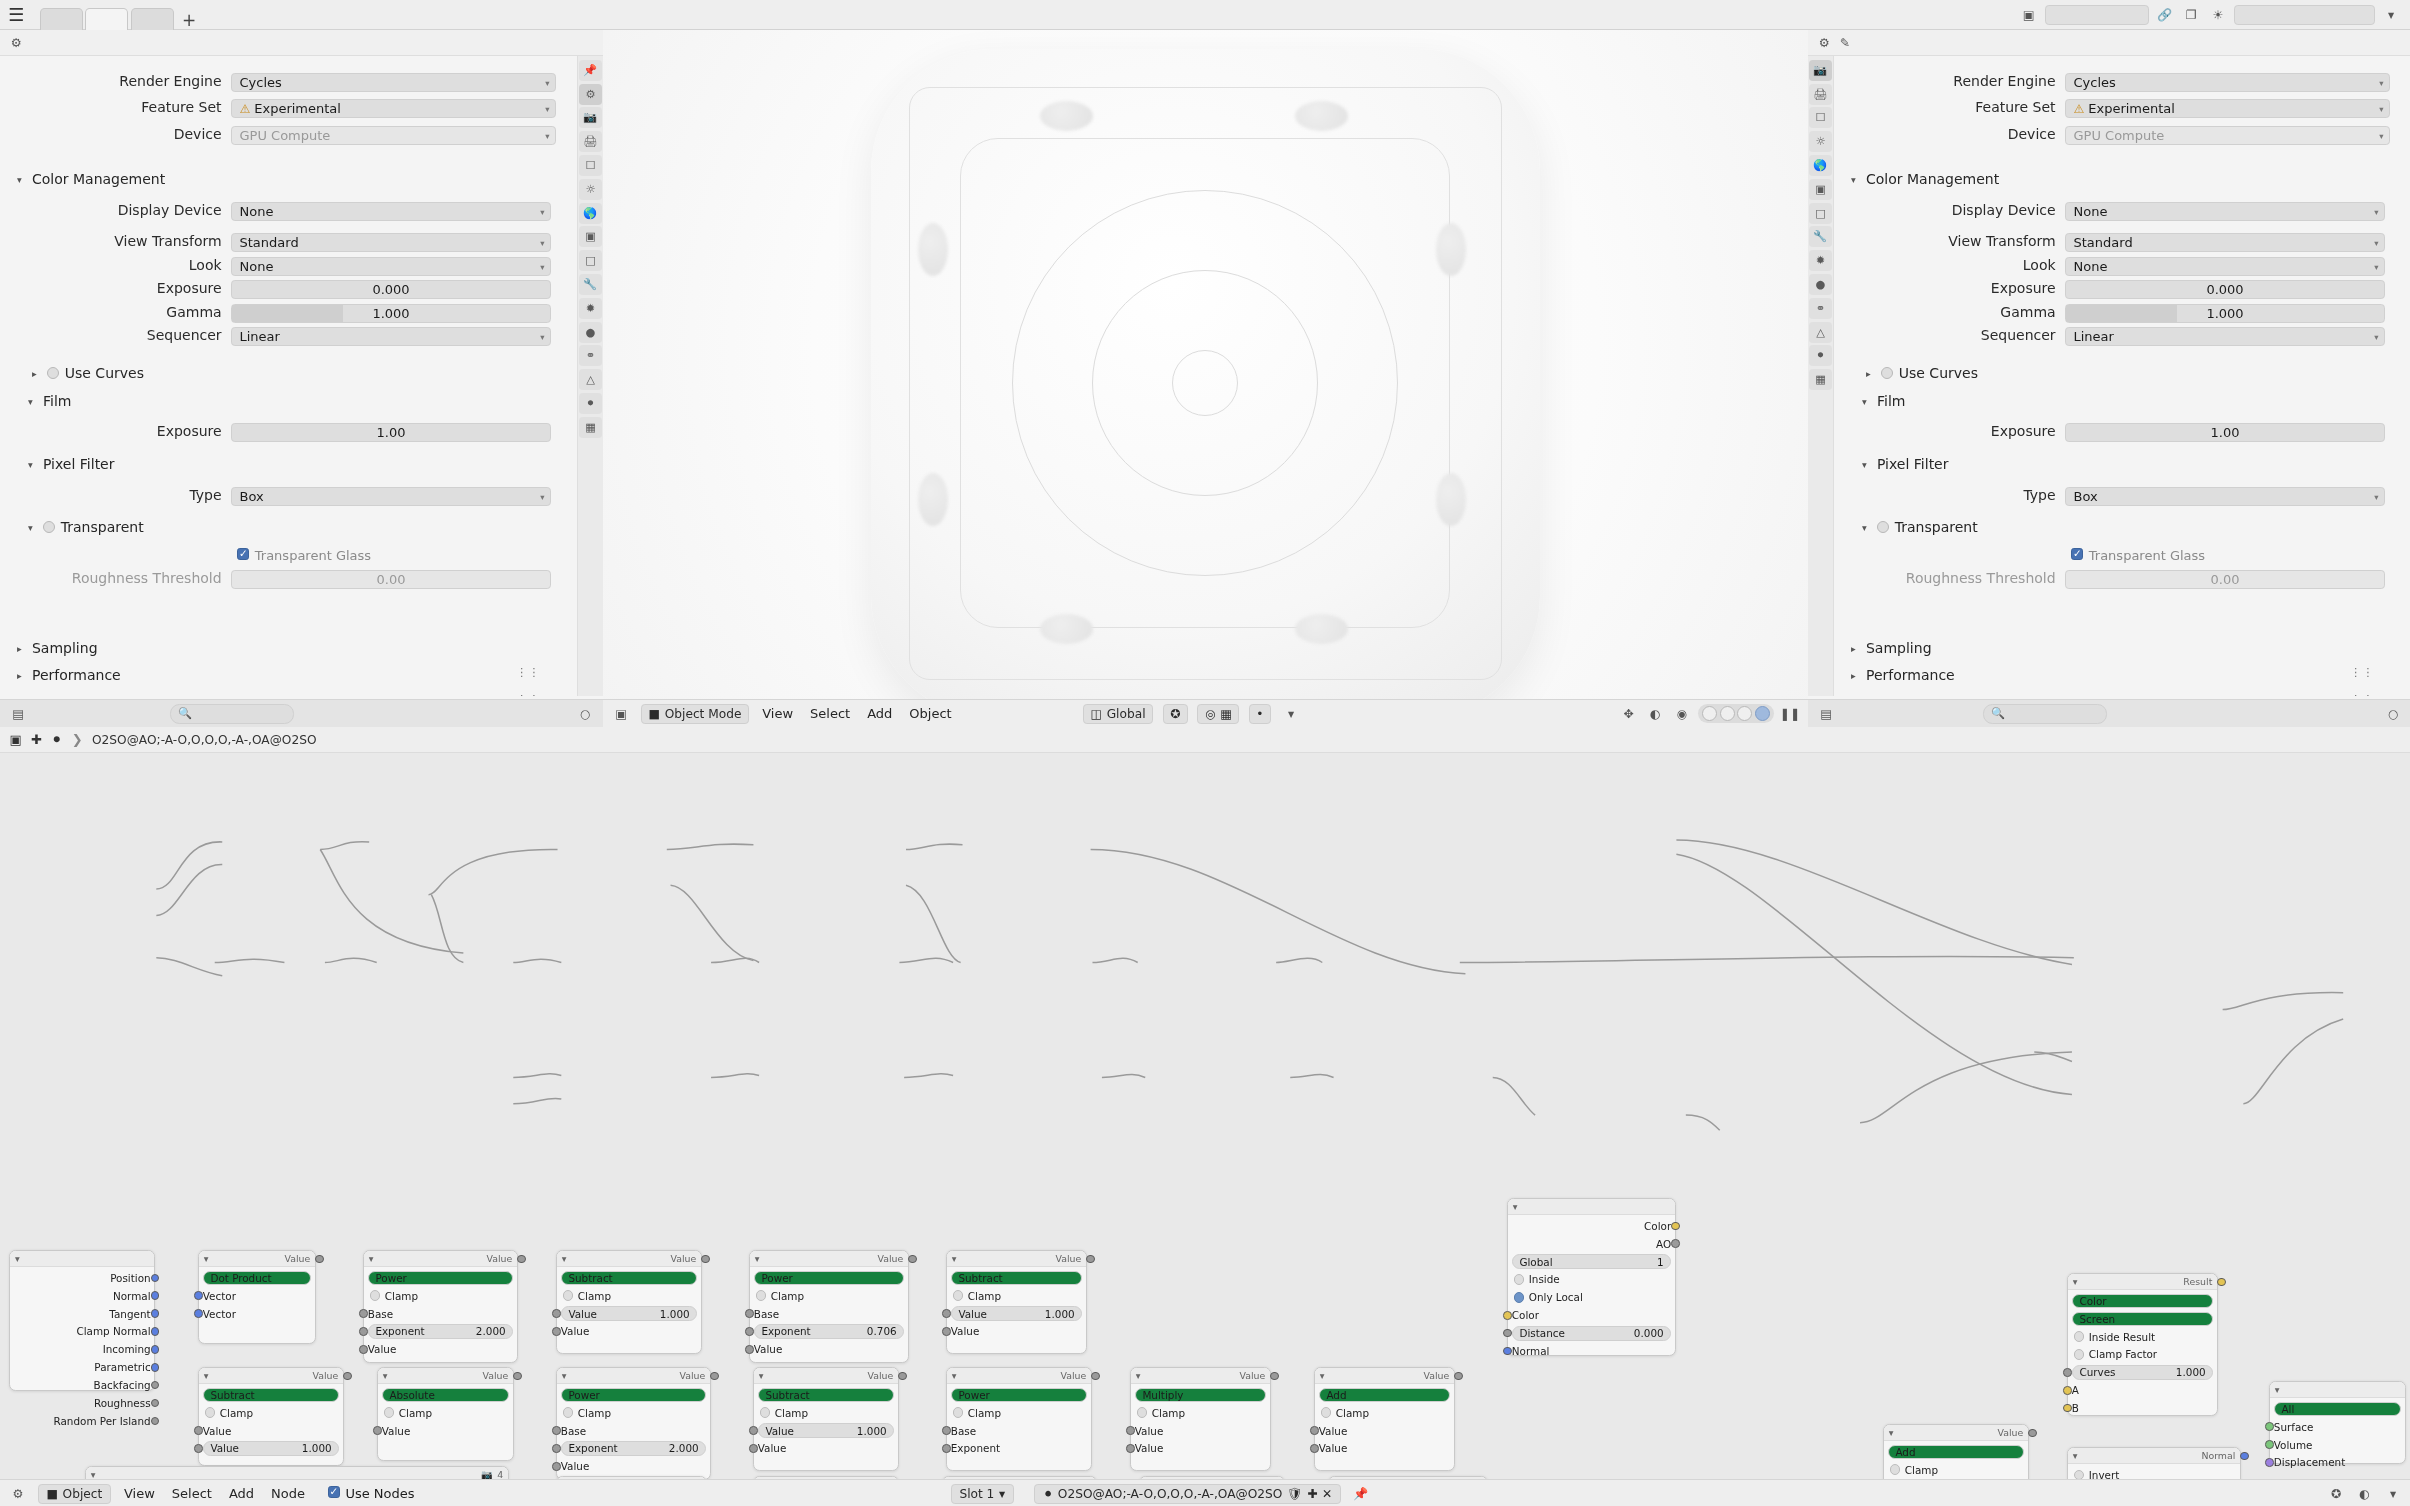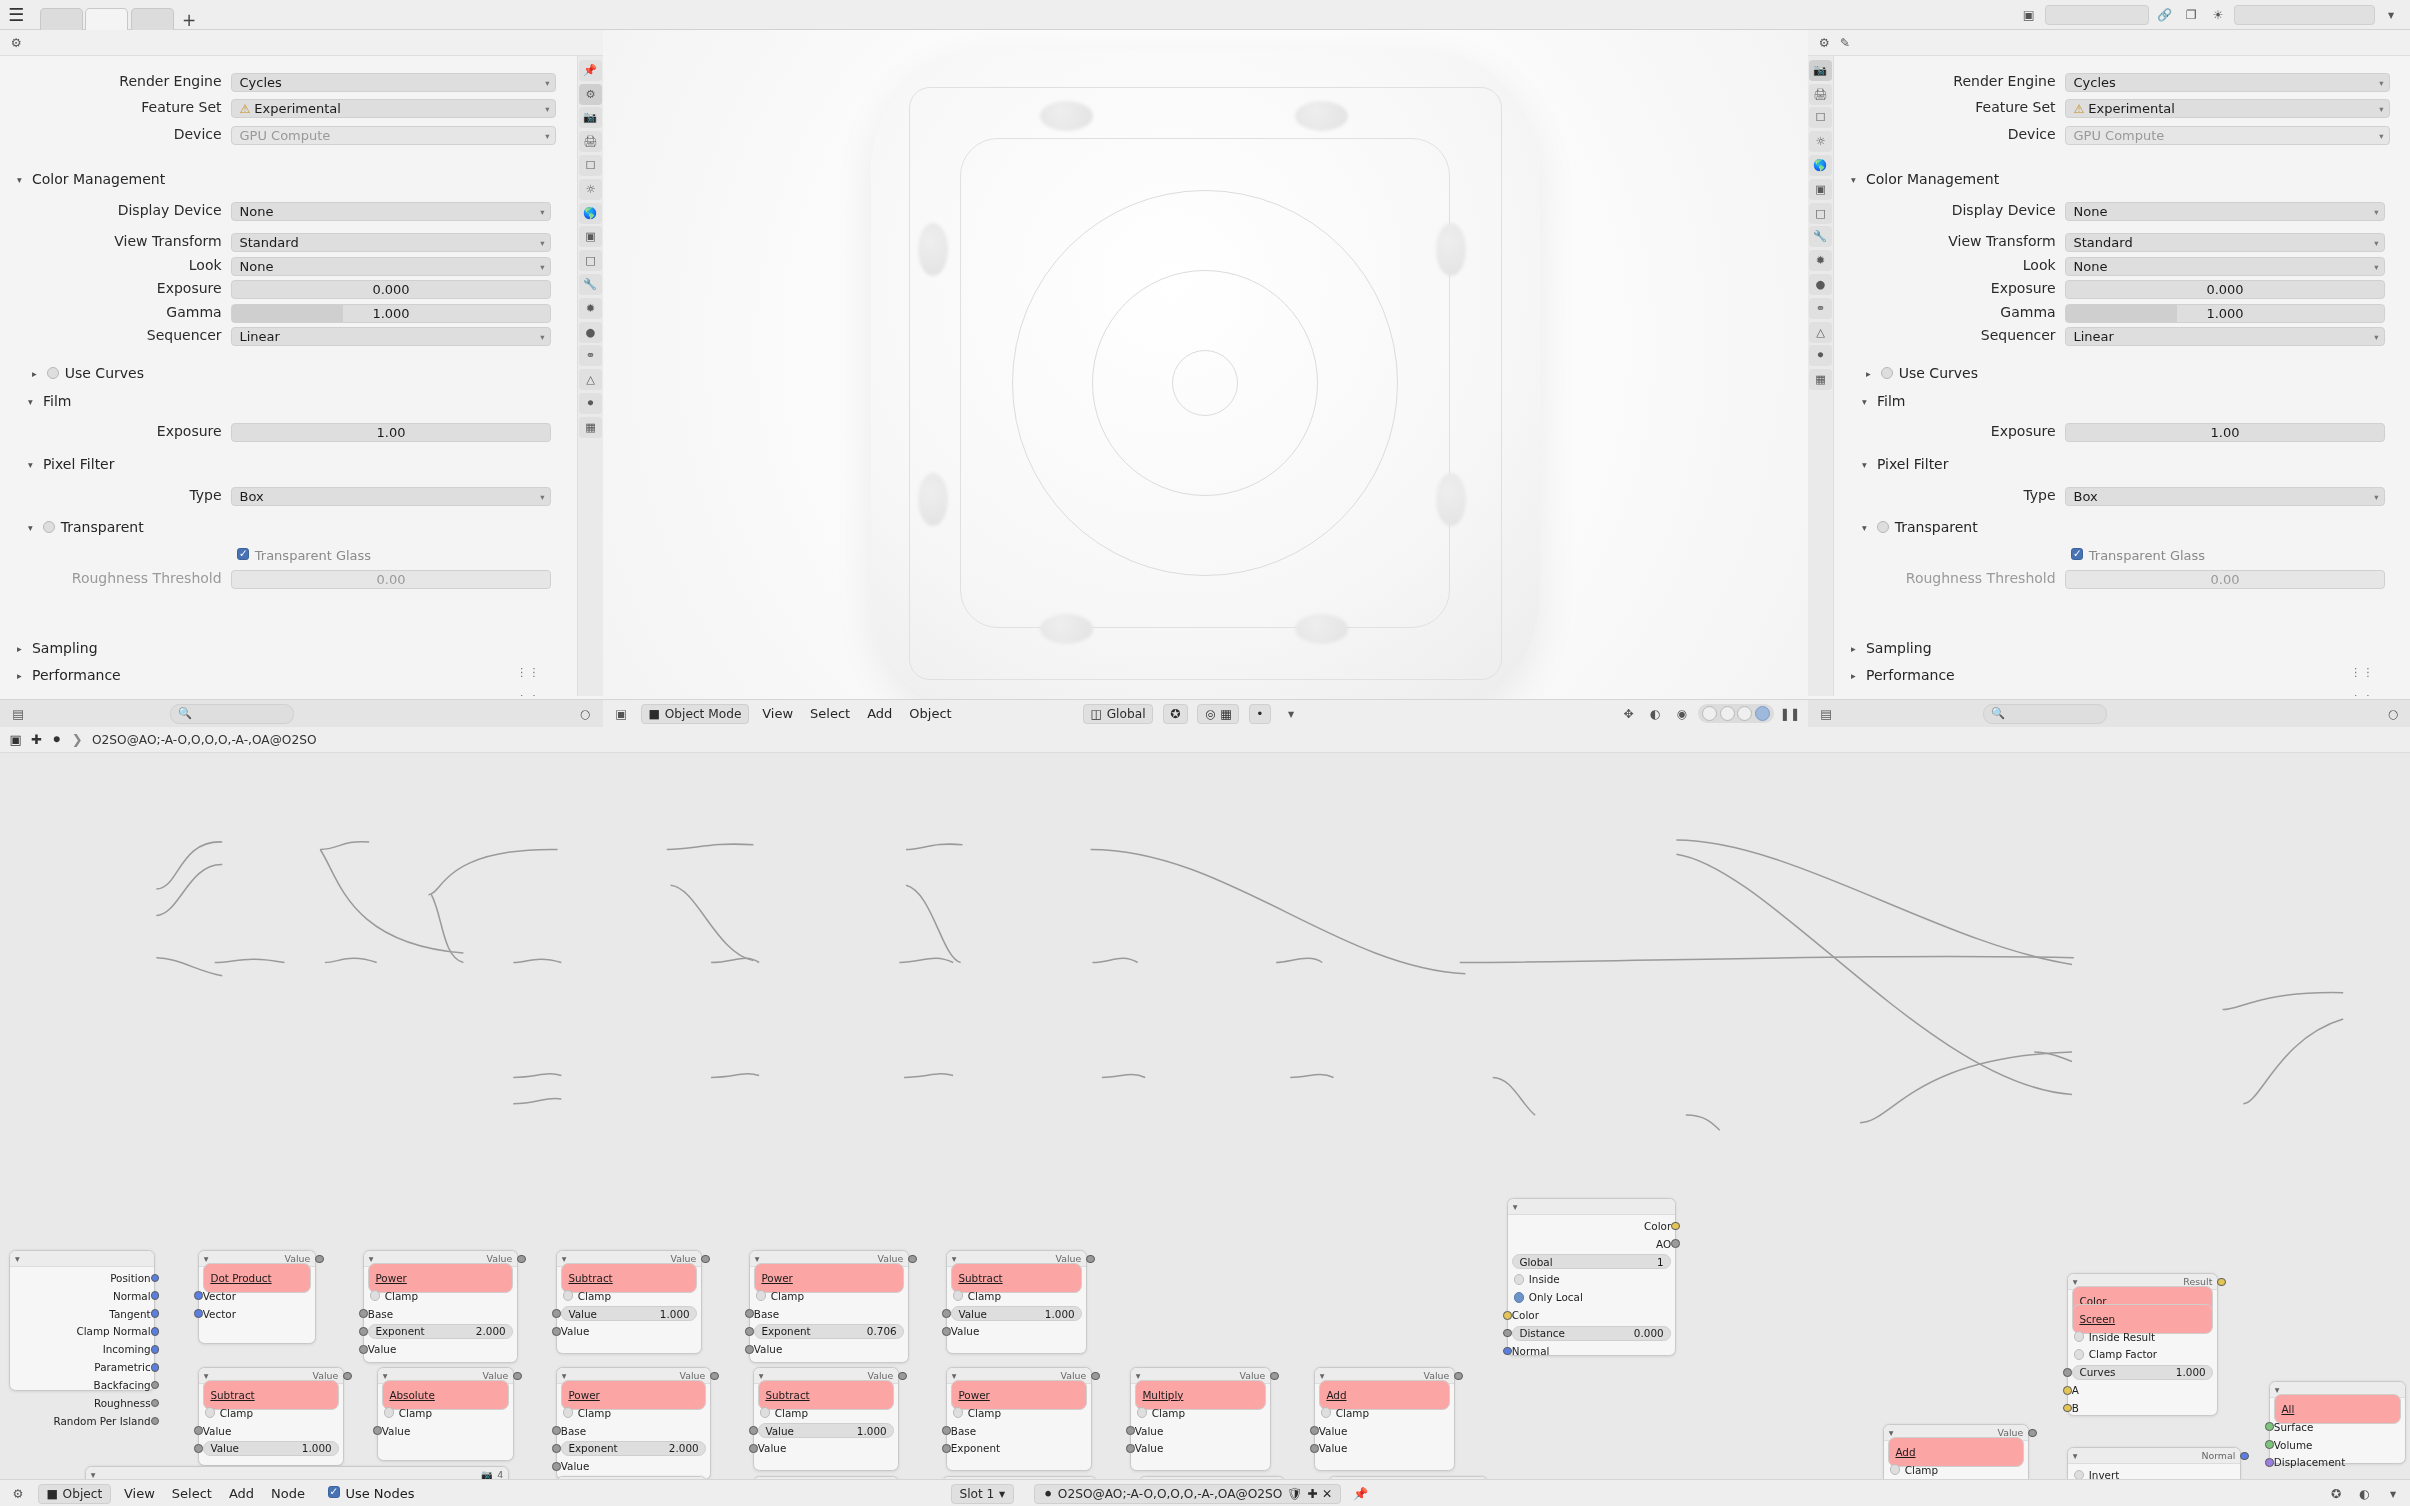--- a/index.html
+++ b/index.html
@@ -152,22 +152,22 @@
     height: 16px; border-radius: 5.6px 5.6px 0 0; background: #ececec; border-bottom: 0.9px solid #dcdcdc;
     display: flex; align-items: center; padding: 0 4.7px; font-size: 9.4px; color: #666;
   }
   .node-body { padding: 2.8px 3.8px 4.7px 3.8px; }
   .nrow {
     height: 16px; display: flex; align-items: center; font-size: 10.4px; color: #222; position: relative;
     margin-bottom: 1.9px;
   }
   .nrow.right { justify-content: flex-end; }
   .nsel {
-    height: 30px; width: 100%; background: #fca5a5; border: 0.9px solid #cfcfcf; border-radius: 7.5px;
-    display: flex; align-items: center; padding: 0 6.6px; font-size: 10.4px; color: #1b1b1b; text-decoration: underline;
+    height: 14px; width: 100%; background: #15803d; border: 0.9px solid #cfcfcf; border-radius: 7.5px;
+    display: flex; align-items: center; padding: 0 6.6px; font-size: 10.4px; color: #1b1b1b;
   }
   .nval {
     height: 15px; width: 100%; background: #dedede; border: 0.9px solid #cfcfcf; border-radius: 7.5px;
     display: flex; align-items: center; justify-content: space-between; padding: 0 6.6px;
     font-size: 10.4px; color: #1b1b1b;
   }
   .nchk { display: flex; align-items: center; gap: 4.7px; font-size: 10.4px; color: #222; padding-left: 1.9px; }
   .nck {
     width: 10.4px; height: 10.4px; border-radius: 50%; border: 0.9px solid #bdbdbd; background: #dedede;
   }

